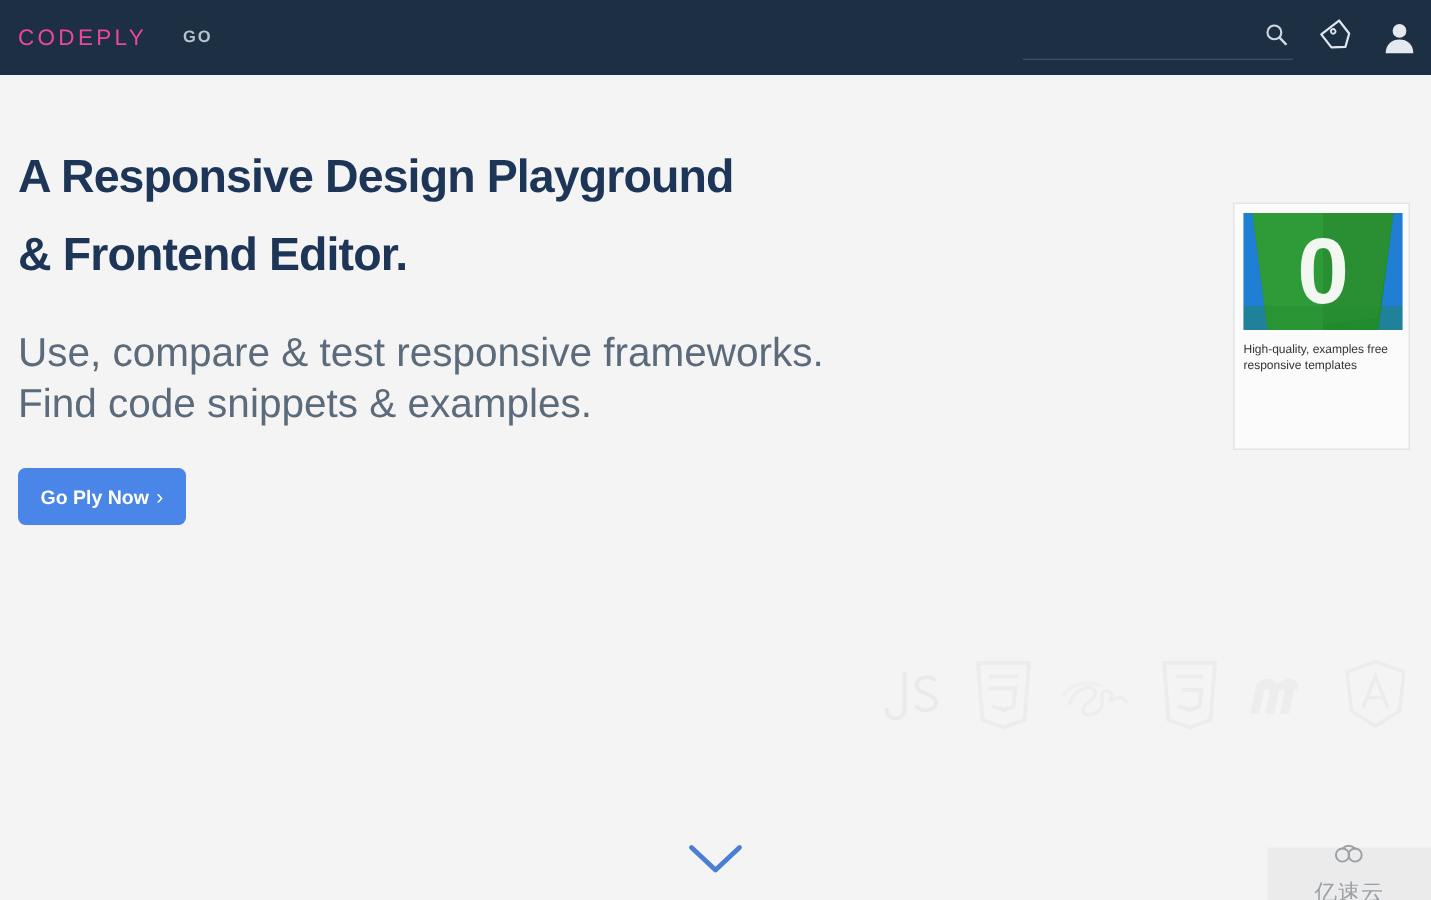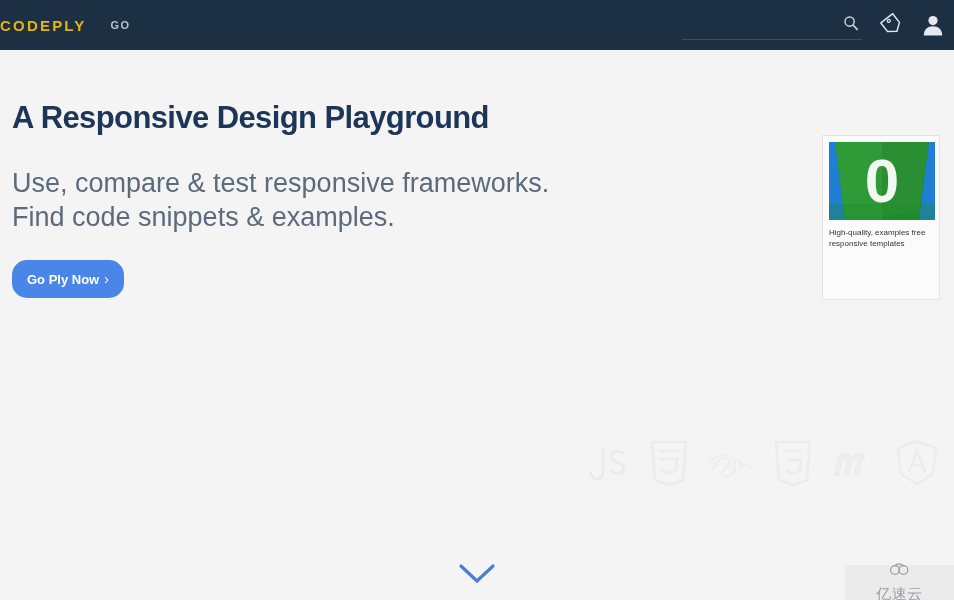--- a/index.html
+++ b/index.html
@@ -13,24 +13,25 @@
 
   
   .navbar {
     position: relative;
     width: 954px; height: 50px;
     background: #1d2f42;
     display: flex;
     align-items: center;
   }
   .brand {
-    color: #eab308;
+    color: #ec4899;
     font-size: 15px;
-    font-weight: bold;
+    font-weight: normal;
     letter-spacing: 2.2px;
+    margin-left: 12px;
     text-decoration: none;
     white-space: nowrap;
   }
   .nav-link {
     color: #b6c2cd;
     font-size: 11px;
     font-weight: bold;
     letter-spacing: 1.3px;
     margin-left: 24px;
     text-decoration: none;
@@ -105,21 +106,21 @@
   }
   .cta {
     display: inline-flex;
     align-items: center;
     margin-top: 26px;
     background: #4a86e8;
     color: #ffffff;
     font-size: 13px;
     font-weight: bold;
     border: none;
-    border-radius: 15px;
+    border-radius: 5px;
     padding: 11px 15px;
     cursor: pointer;
     font-family: "Liberation Sans", sans-serif;
   }
   .cta .chev { margin-left: 5px; font-weight: normal; font-size: 14px; }
 
   
   .thumb-card {
     position: absolute;
     right: 14px;
@@ -228,20 +229,21 @@
     </span>
 
   </div>
 </div>
 
 <div class="hero">
 
   <div class="hero-inner">
     <h1 class="headline">
       <span>A Responsive Design Playground</span><br>
+      <span>&amp; Frontend Editor.</span>
     </h1>
 
     <p class="subline">
       <span>Use, compare &amp; test responsive frameworks.</span><br>
       <span>Find code snippets &amp; examples.</span>
     </p>
 
     <button class="cta">
       <span>Go Ply Now</span>
       <span class="chev">›</span>

